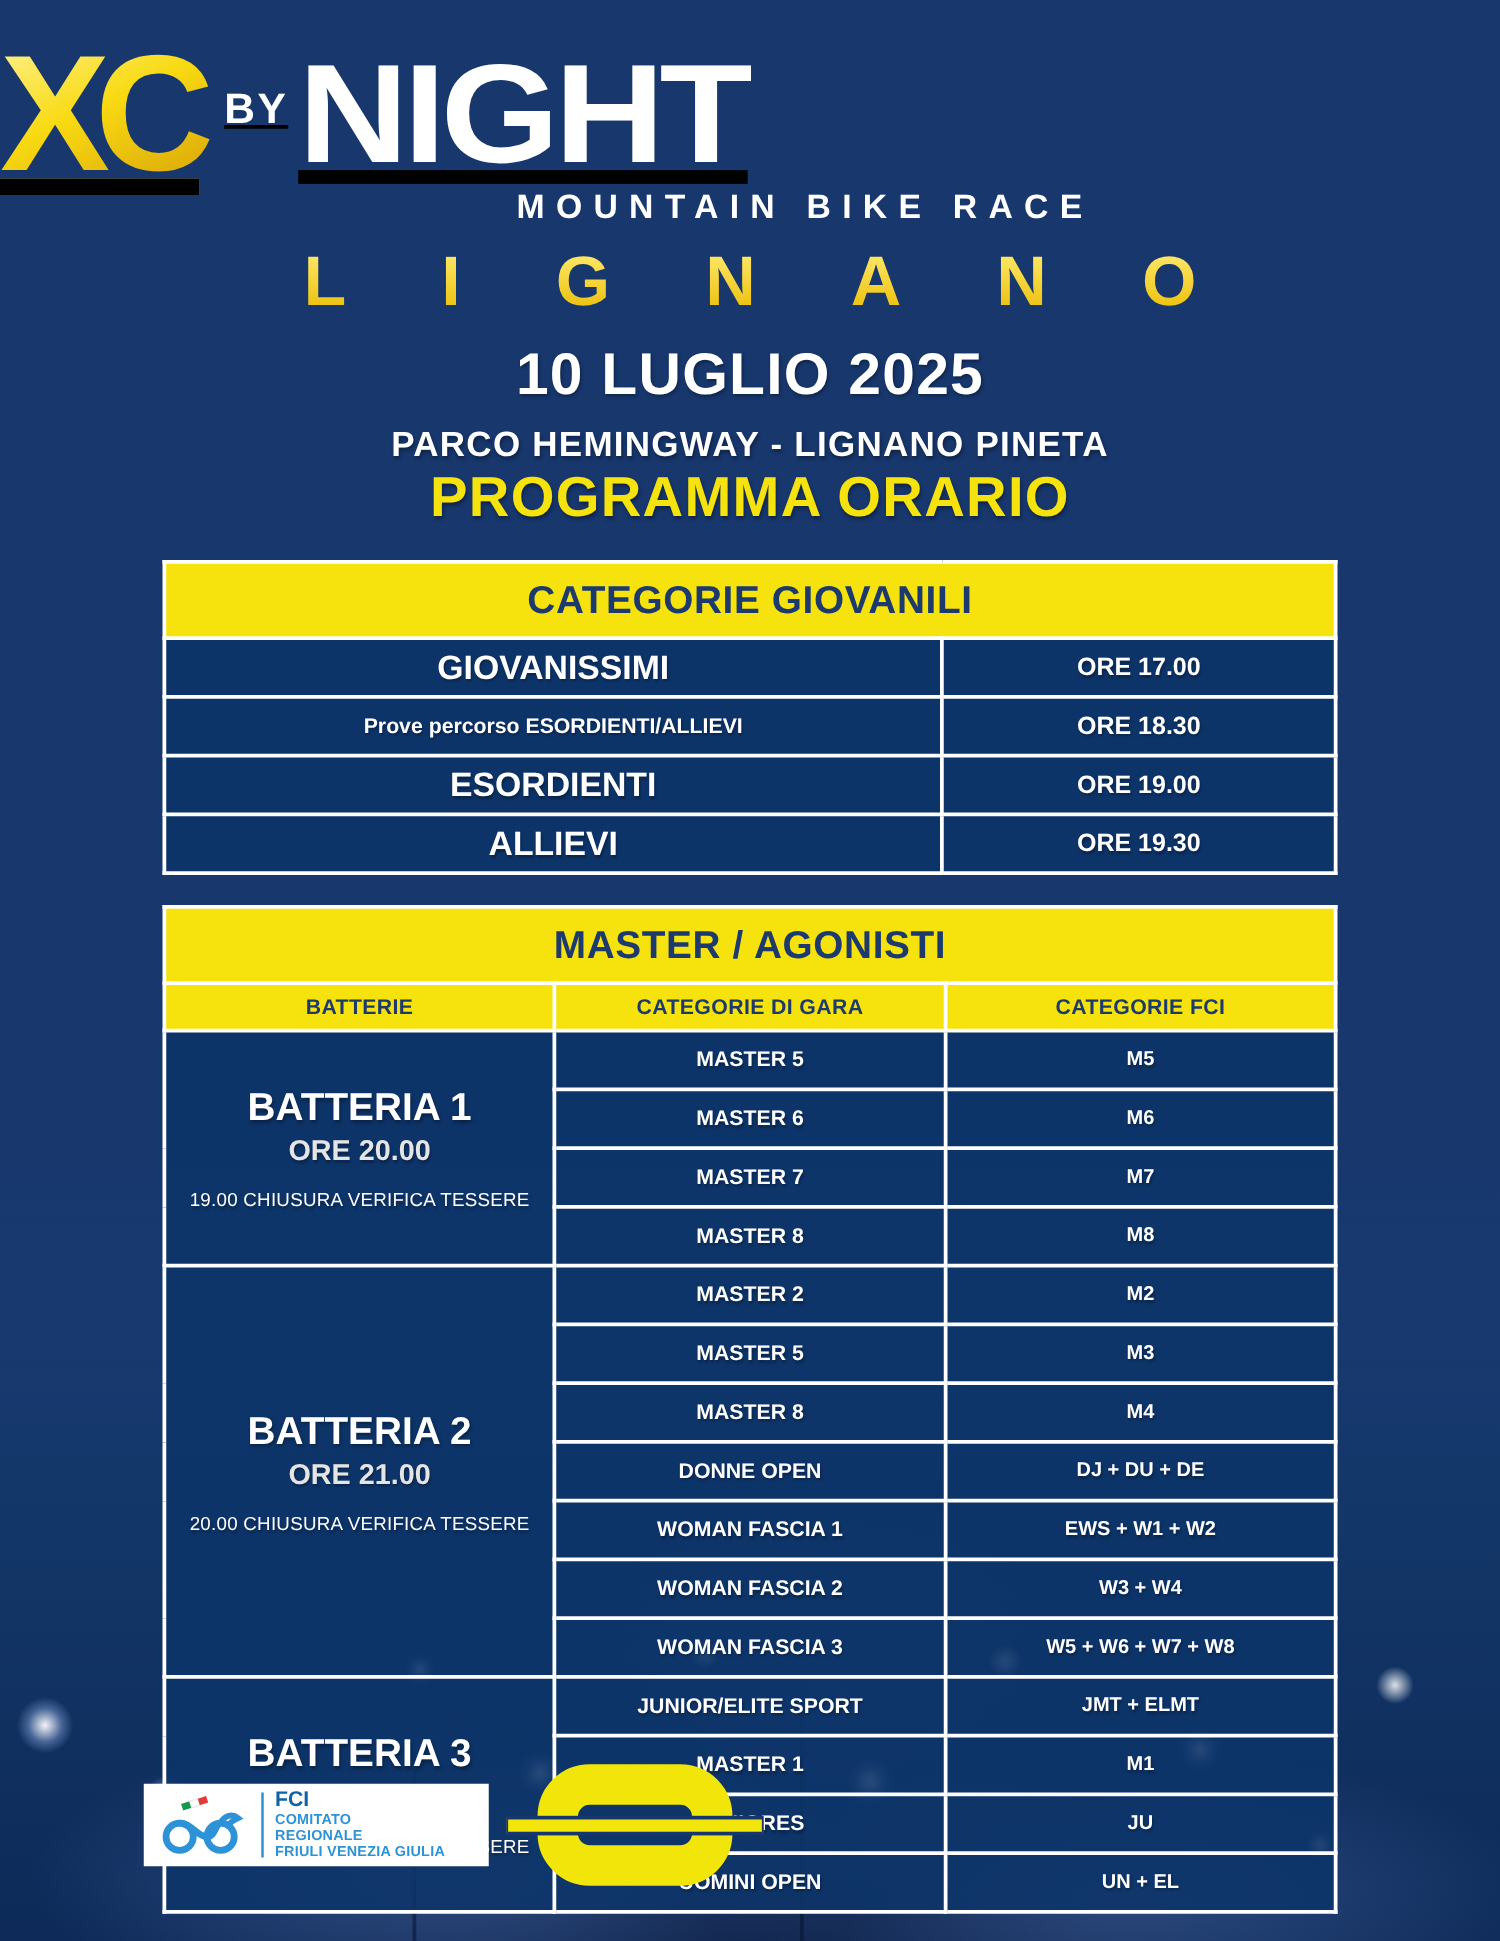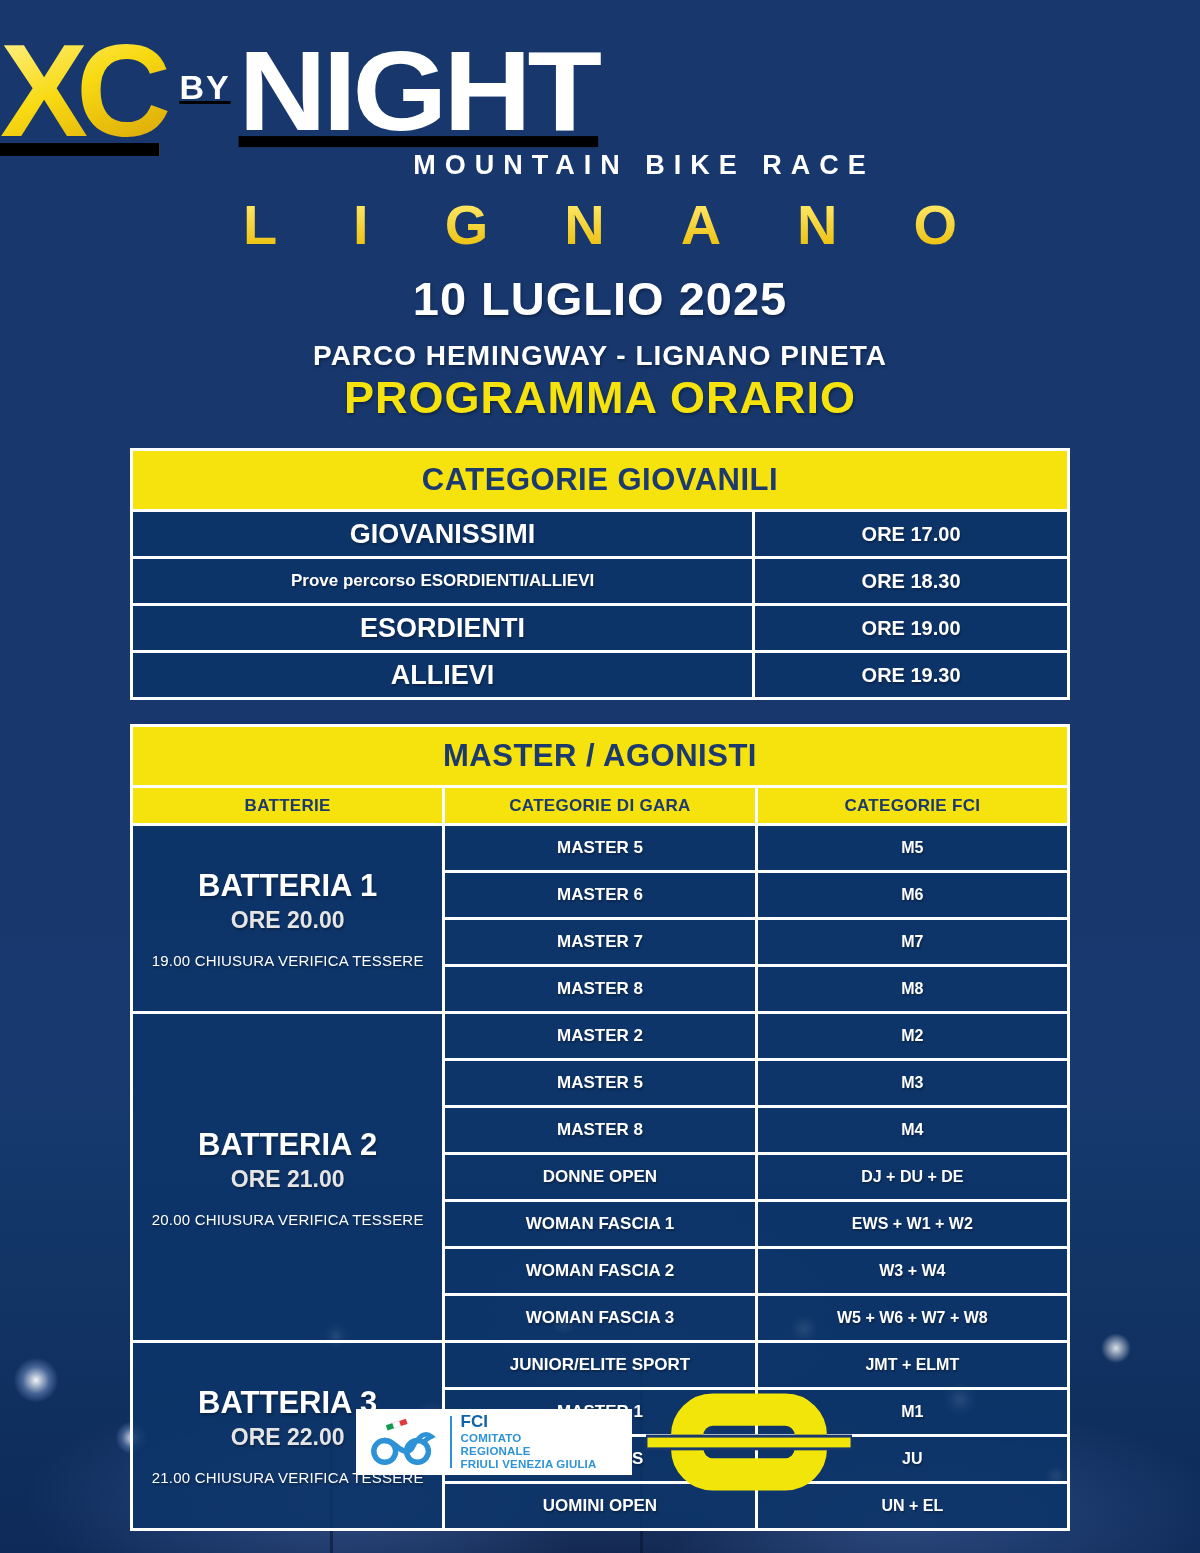--- a/index.html
+++ b/index.html
@@ -76,22 +76,22 @@
   .m-col{width:33.33%;}
   .m-gara{font-size:17px;font-weight:700;color:#fff;height:42px;text-shadow:1px 2px 2px rgba(0,0,0,.3);}
   .m-fci{font-size:16px;font-weight:700;color:#fff;text-shadow:1px 2px 2px rgba(0,0,0,.3);}
   .battery-cell{padding:6px;}
   .bat-name{font-size:31px;font-weight:800;color:#fff;text-shadow:1px 2px 3px rgba(0,0,0,.35);}
   .bat-time{font-size:23px;font-weight:700;color:#e5e5e5;margin-top:3px;text-shadow:1px 2px 2px rgba(0,0,0,.3);}
   .bat-note{font-size:15px;font-weight:400;color:#fff;margin-top:18px;letter-spacing:.2px;text-shadow:1px 2px 2px rgba(0,0,0,.3);}
 
   
   .footer{
-    position:absolute;left:0;bottom:60px;width:100%;box-sizing:border-box;
-    display:flex;align-items:center;justify-content:center;
+    position:absolute;left:0;bottom:42px;width:100%;box-sizing:border-box;
+    display:flex;align-items:center;justify-content:flex-start;
     padding:0 122px 0 115px;
   }
   .fci-box{
     background:#ffffff;width:276px;height:66px;display:flex;align-items:center;
     padding:5px 10px;box-sizing:border-box;
   }
   .fci-bike{width:78px;height:54px;flex:0 0 auto;}
   .fci-divider{width:2px;height:52px;background:#2E93D6;margin:0 9px 0 6px;flex:0 0 auto;}
   .fci-acronym{color:#0F63A8;font-weight:800;font-size:17px;line-height:1.1;}
   .fci-line{color:#2E93D6;font-weight:700;font-size:11.5px;line-height:1.15;letter-spacing:.2px;white-space:nowrap;}

